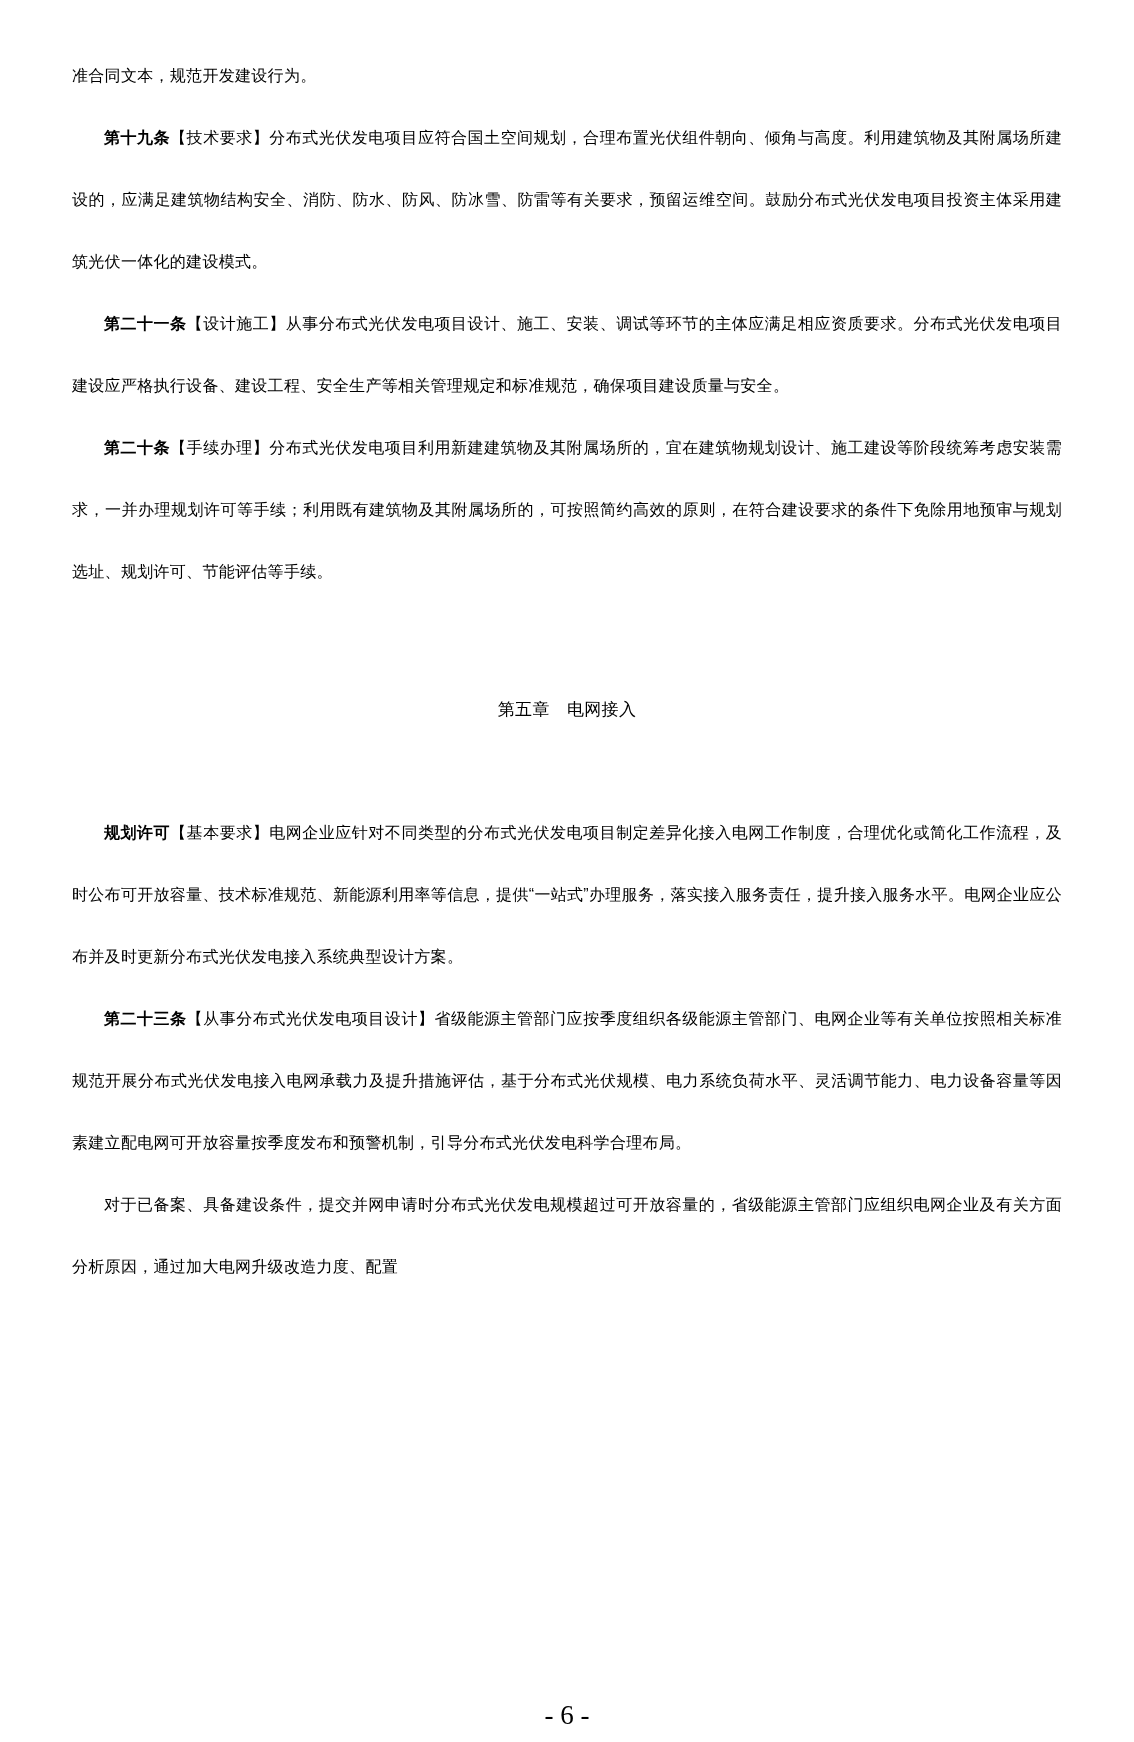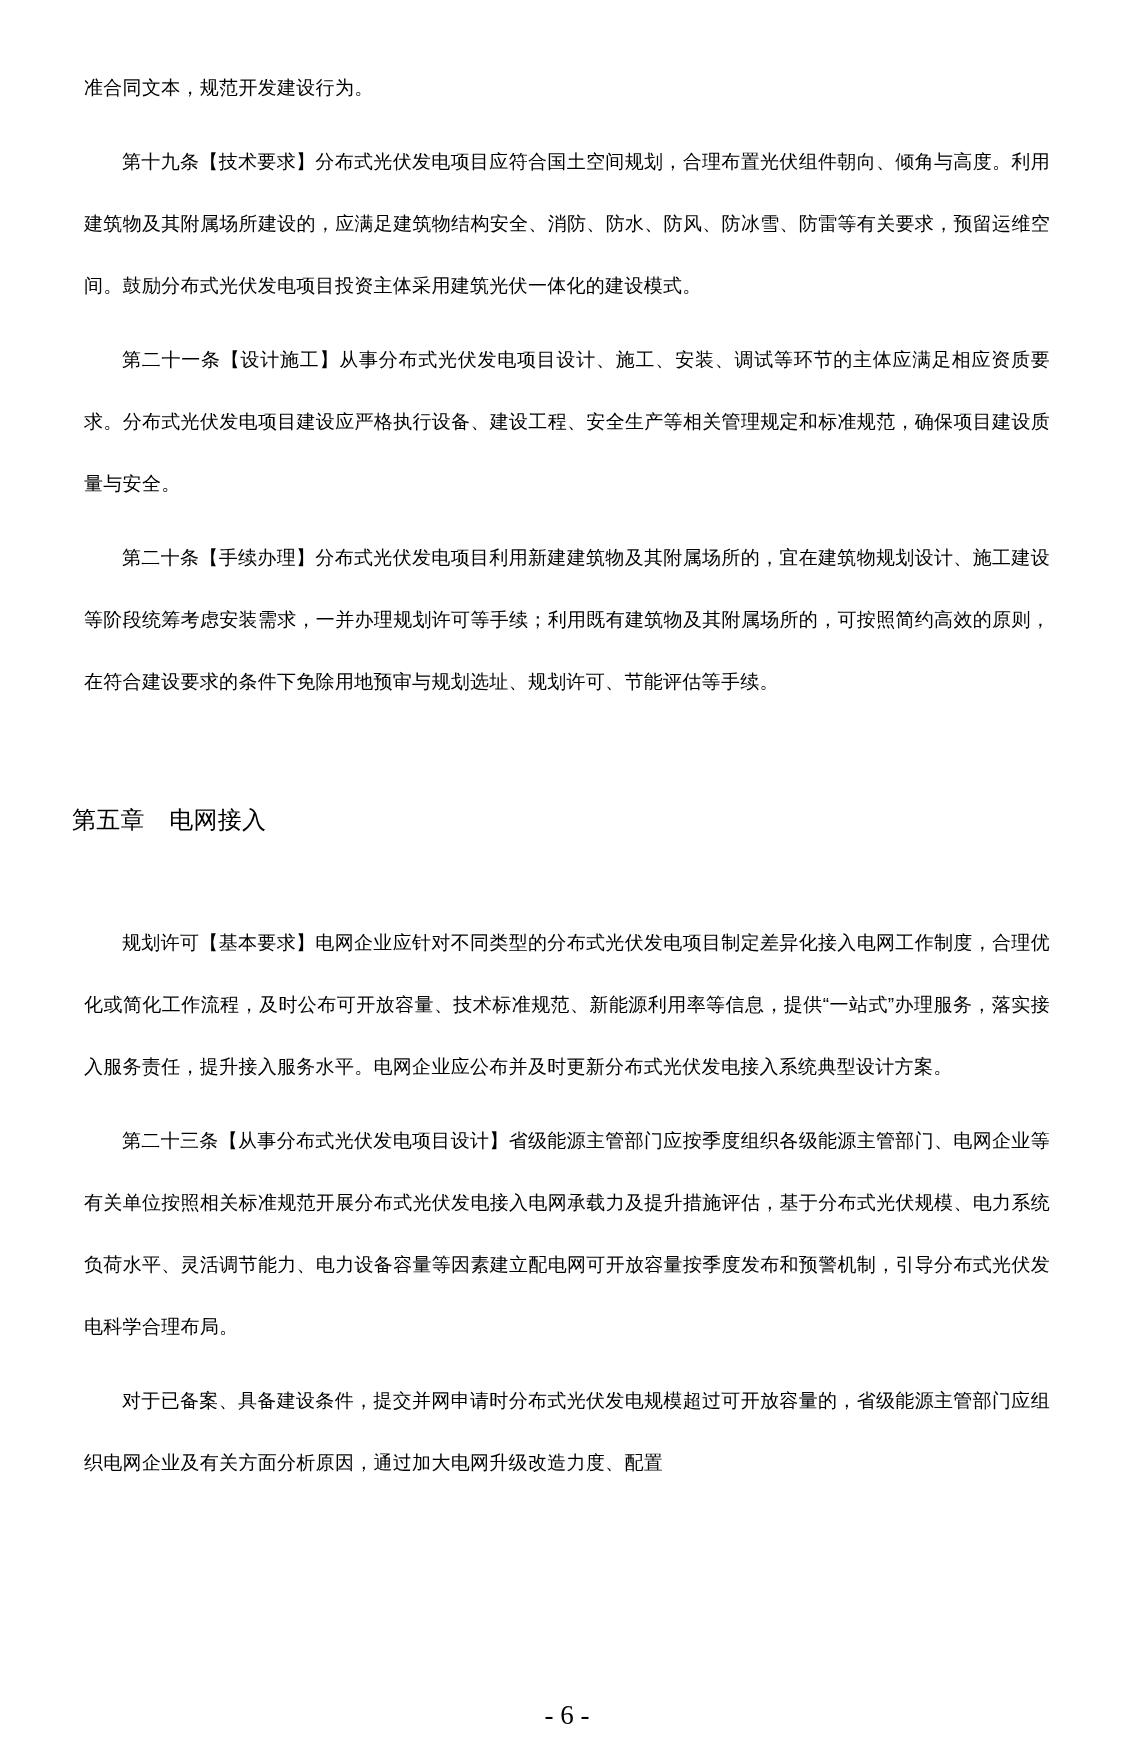--- a/index.html
+++ b/index.html
@@ -13,37 +13,38 @@
     height: 1742px;
     margin: 0 auto;
     background: #ffffff;
     box-sizing: border-box;
     padding: 45px 72px 0 72px;
     overflow: hidden;
     font-family: "Liberation Sans", sans-serif;
     color: #000000;
   }
   .para {
-    margin: 12px;
-    font-size: 19px;
+    margin: 0;
+    font-size: 16px;
     line-height: 62px;
     text-align: justify;
     letter-spacing: 0.3px;
   }
   .para.indent {
     text-indent: 2em;
   }
   .lead {
-    font-weight: normal;
+    font-weight: bold;
   }
   .chapter-heading {
     margin: 76px 0 61px 0;
-    font-size: 24px;
+    font-size: 17px;
     font-weight: normal;
     line-height: 62px;
+    text-align: center;
     letter-spacing: 0.3px;
   }
   .page-footer {
     position: absolute;
     left: 0;
     right: 0;
     bottom: 13px;
     text-align: center;
     font-family: "Liberation Serif", serif;
     font-size: 27px;

